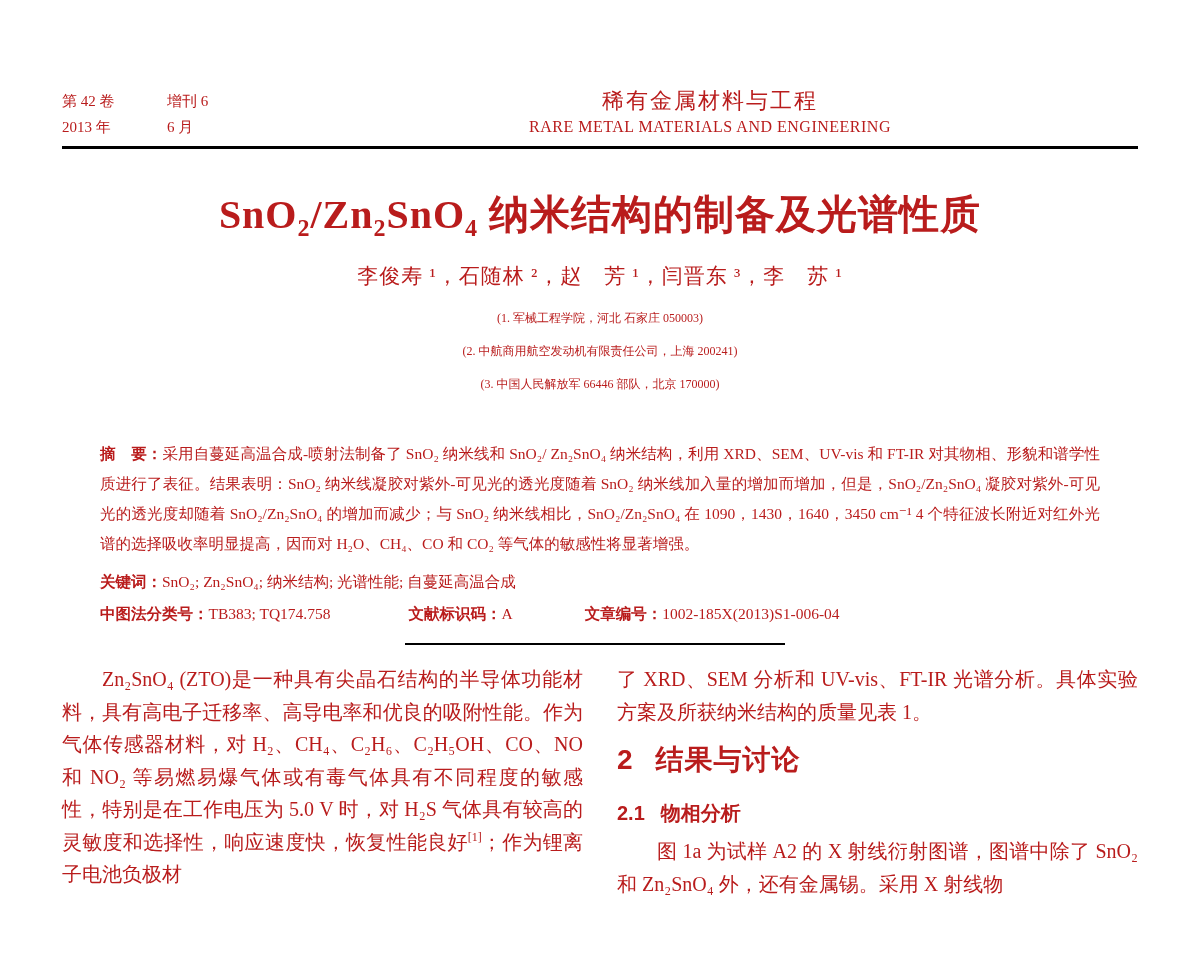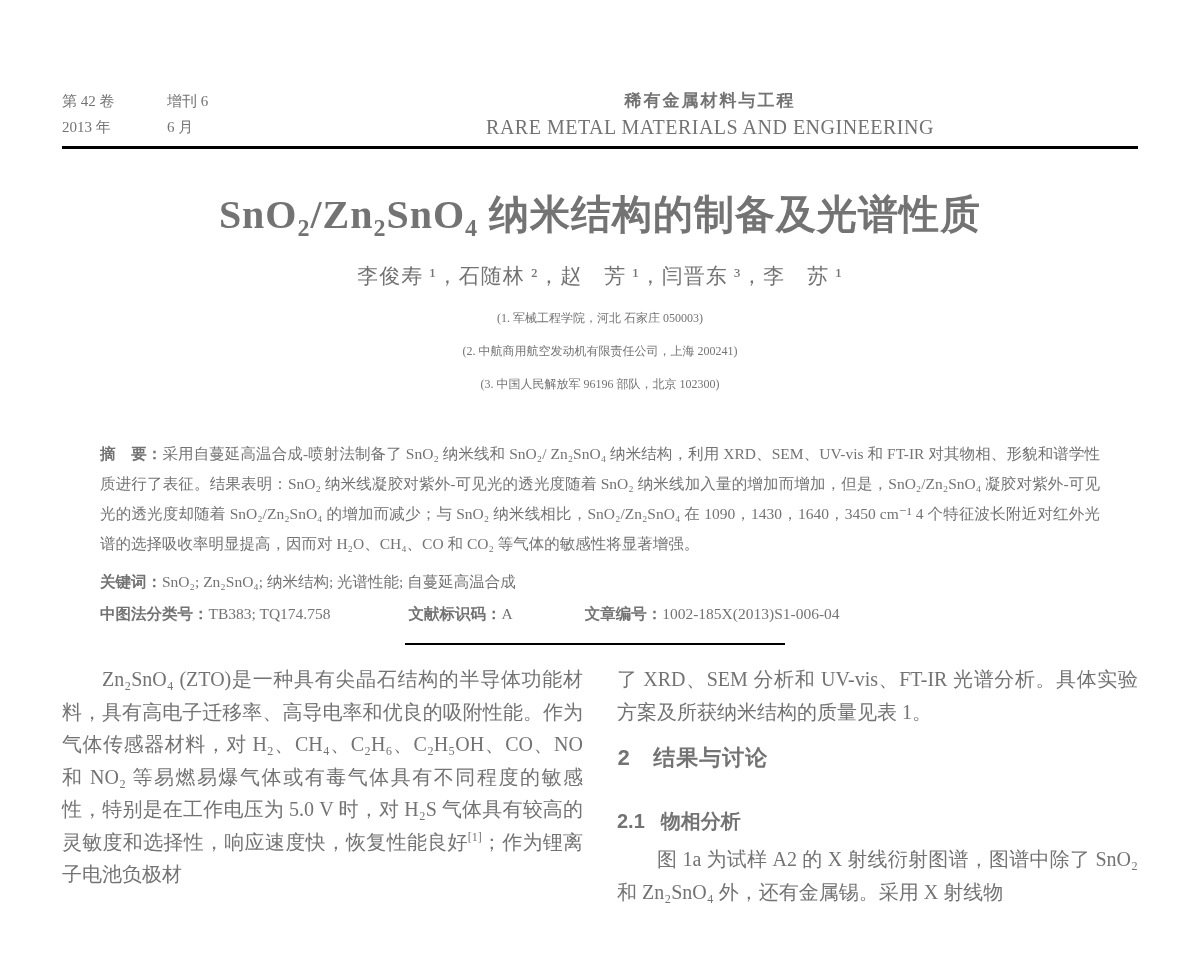--- a/index.html
+++ b/index.html
@@ -6,21 +6,21 @@
     margin: 0;
     padding: 0;
     background: #ffffff;
   }
   .page {
     position: relative;
     width: 1200px;
     height: 961px;
     margin: 0 auto;
     background: #ffffff;
-    color: #737373;
+    color: #b91c1c;
     overflow: hidden;
     font-family: "Liberation Serif", "DejaVu Serif", serif;
     box-sizing: border-box;
     padding: 0 62px;
   }
 
   
   .journal-header {
     margin-top: 88px;
     display: flex;
@@ -29,26 +29,26 @@
     font-size: 15px;
     line-height: 26px;
   }
   .jh-left { width: 220px; }
   .jh-left .jh-row { display: flex; }
   .jh-left .jh-cell-a { width: 105px; }
   .jh-left .jh-cell-b { width: 115px; }
   .jh-center { text-align: center; flex: 1; }
   .jh-center .jh-cn {
     font-family: "Liberation Sans", "DejaVu Sans", sans-serif;
-    font-weight: bold;
-    font-size: 17px;
+    font-weight: normal;
+    font-size: 22px;
     letter-spacing: 2px;
   }
   .jh-center .jh-en {
-    font-size: 20px;
+    font-size: 16px;
     letter-spacing: 0.5px;
   }
   .jh-right { width: 220px; text-align: right; }
 
   .header-rule {
     margin-top: 6px;
     border-top: 3px solid #000;
   }
 
   
@@ -121,24 +121,24 @@
     line-height: 32.5px;
     text-align: justify;
   }
   .body-p { margin: 0; }
   .indent { text-indent: 2em; }
   .col sup {
     font-size: 12px;
     line-height: 0;
   }
   .sec {
-    margin: 16px 0 28px 0;
-    font-family: Liberation Mono, monospace;
-    font-weight: bold;
-    font-size: 22px;
+    margin: 16px 0 20px 0;
+    font-family: Liberation Sans, sans-serif;
+    font-weight: bold;
+    font-size: 28px;
     letter-spacing: 1px;
   }
   .sec .sec-no { margin-right: 22px; }
   .subsec {
     margin: 10px 0 6px 0;
     font-family: "Liberation Sans", "DejaVu Sans", sans-serif;
     font-weight: bold;
     font-size: 20px;
   }
   .subsec .sec-no { margin-right: 16px; }
@@ -167,21 +167,21 @@
 
   <div class="header-rule"></div>
 
   <h1 class="article-title">SnO₂/Zn₂SnO₄ 纳米结构的制备及光谱性质</h1>
 
   <div class="authors">李俊寿 ¹，石随林 ²，赵　芳 ¹，闫晋东 ³，李　苏 ¹</div>
 
   <div class="affiliations">
     <div>(1. 军械工程学院，河北 石家庄 050003)</div>
     <div>(2. 中航商用航空发动机有限责任公司，上海 200241)</div>
-    <div>(3. 中国人民解放军 96196 部队，北京 102300)</div>
+    <div>(3. 中国人民解放军 66446 部队，北京 170000)</div>
   </div>
 
   <section class="abstract">
     <p class="abs-p">
       <span class="b">摘　要：</span><span>采用自蔓延高温合成-喷射法制备了 SnO₂ 纳米线和 SnO₂/ Zn₂SnO₄ 纳米结构，利用 XRD、SEM、UV-vis 和 FT-IR 对其物相、形貌和谱学性质进行了表征。结果表明：SnO₂ 纳米线凝胶对紫外-可见光的透光度随着 SnO₂ 纳米线加入量的增加而增加，但是，SnO₂/Zn₂SnO₄ 凝胶对紫外-可见光的透光度却随着 SnO₂/Zn₂SnO₄ 的增加而减少；与 SnO₂ 纳米线相比，SnO₂/Zn₂SnO₄ 在 1090，1430，1640，3450 cm⁻¹ 4 个特征波长附近对红外光谱的选择吸收率明显提高，因而对 H₂O、CH₄、CO 和 CO₂ 等气体的敏感性将显著增强。</span>
     </p>
     <p class="kw">
       <span class="b">关键词：</span><span>SnO₂; Zn₂SnO₄; 纳米结构; 光谱性能; 自蔓延高温合成</span>
     </p>
     <p class="clc-line">

